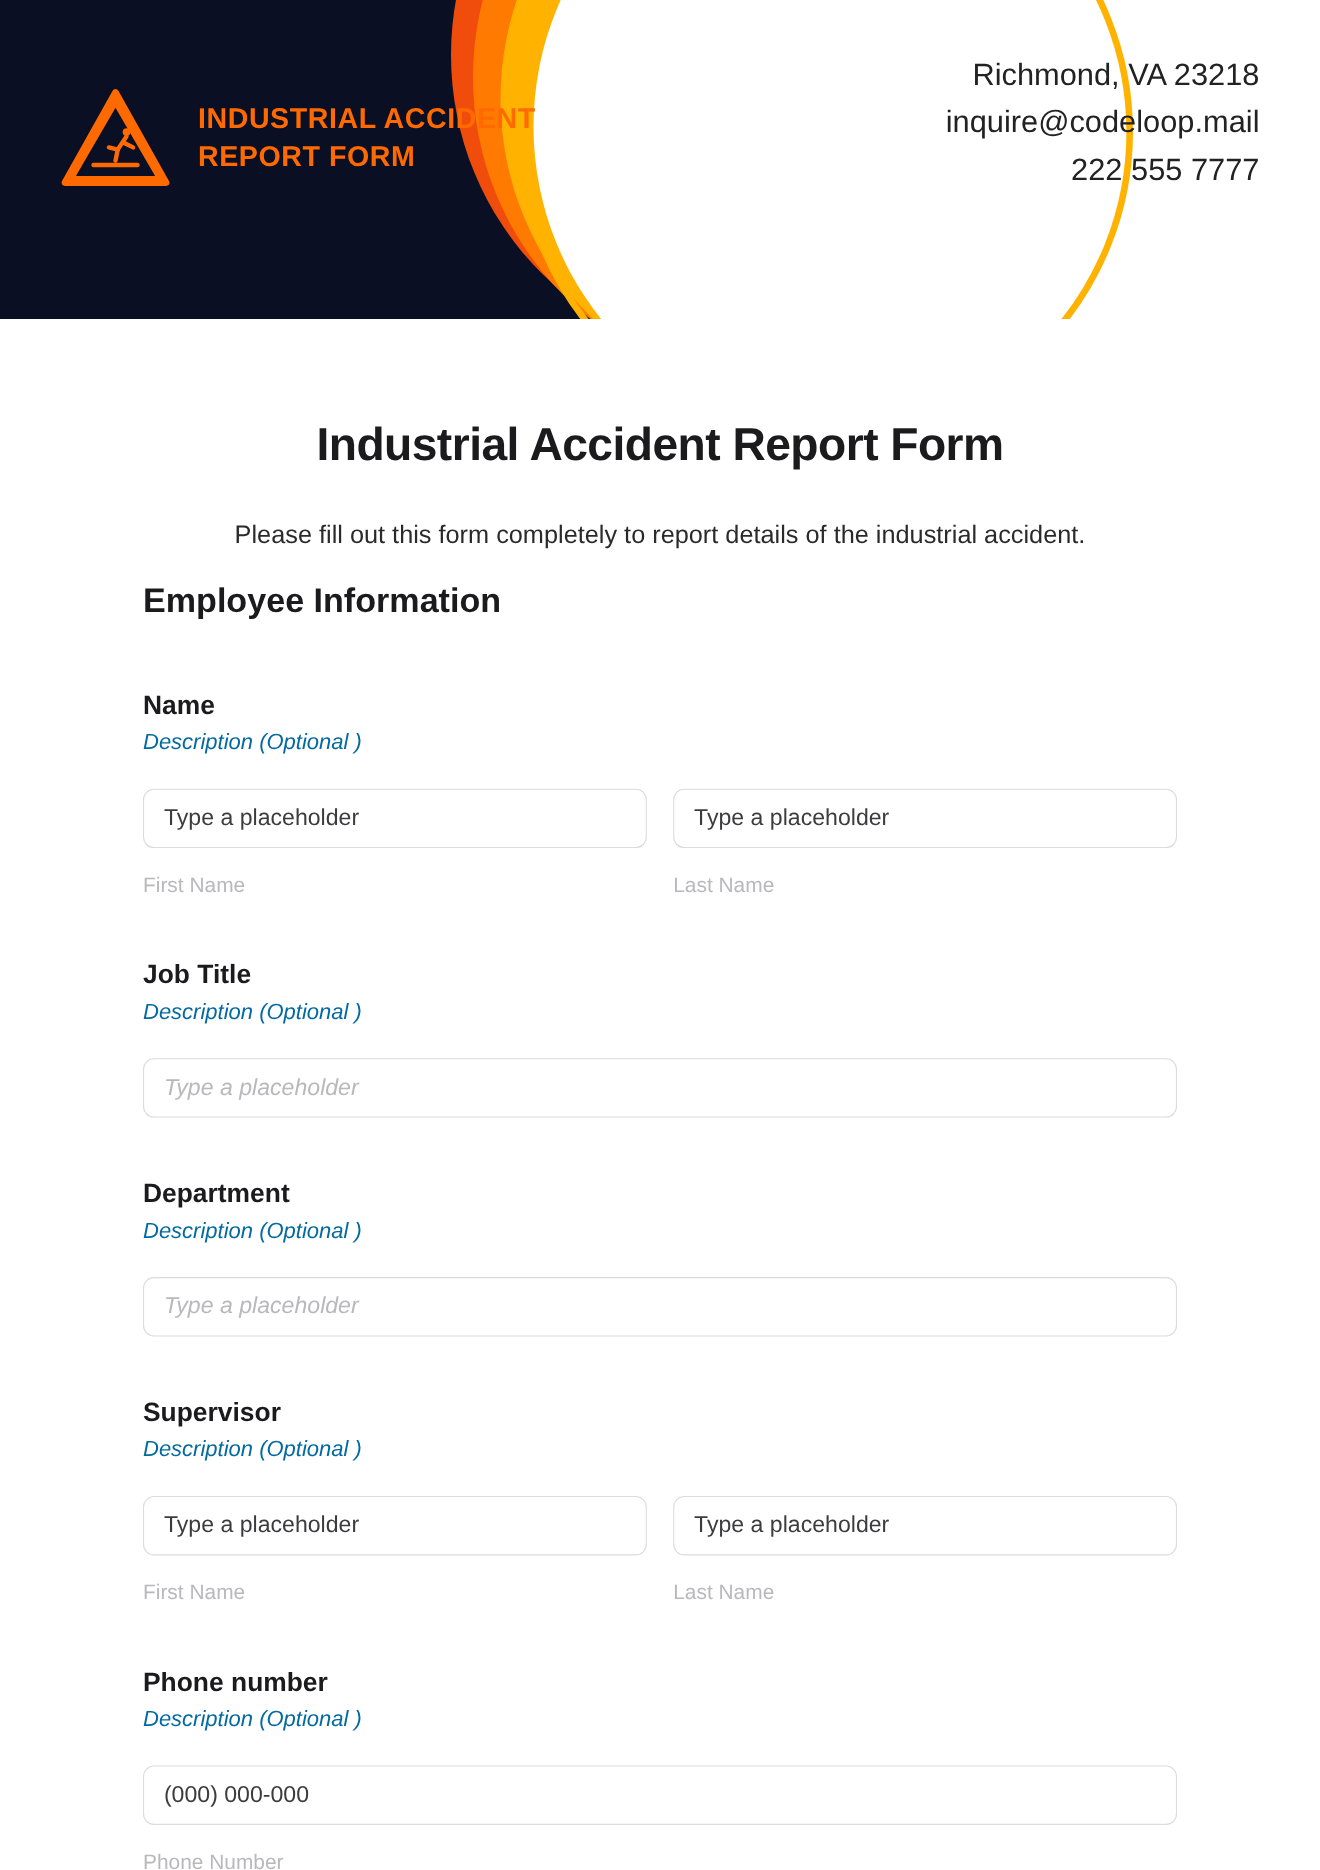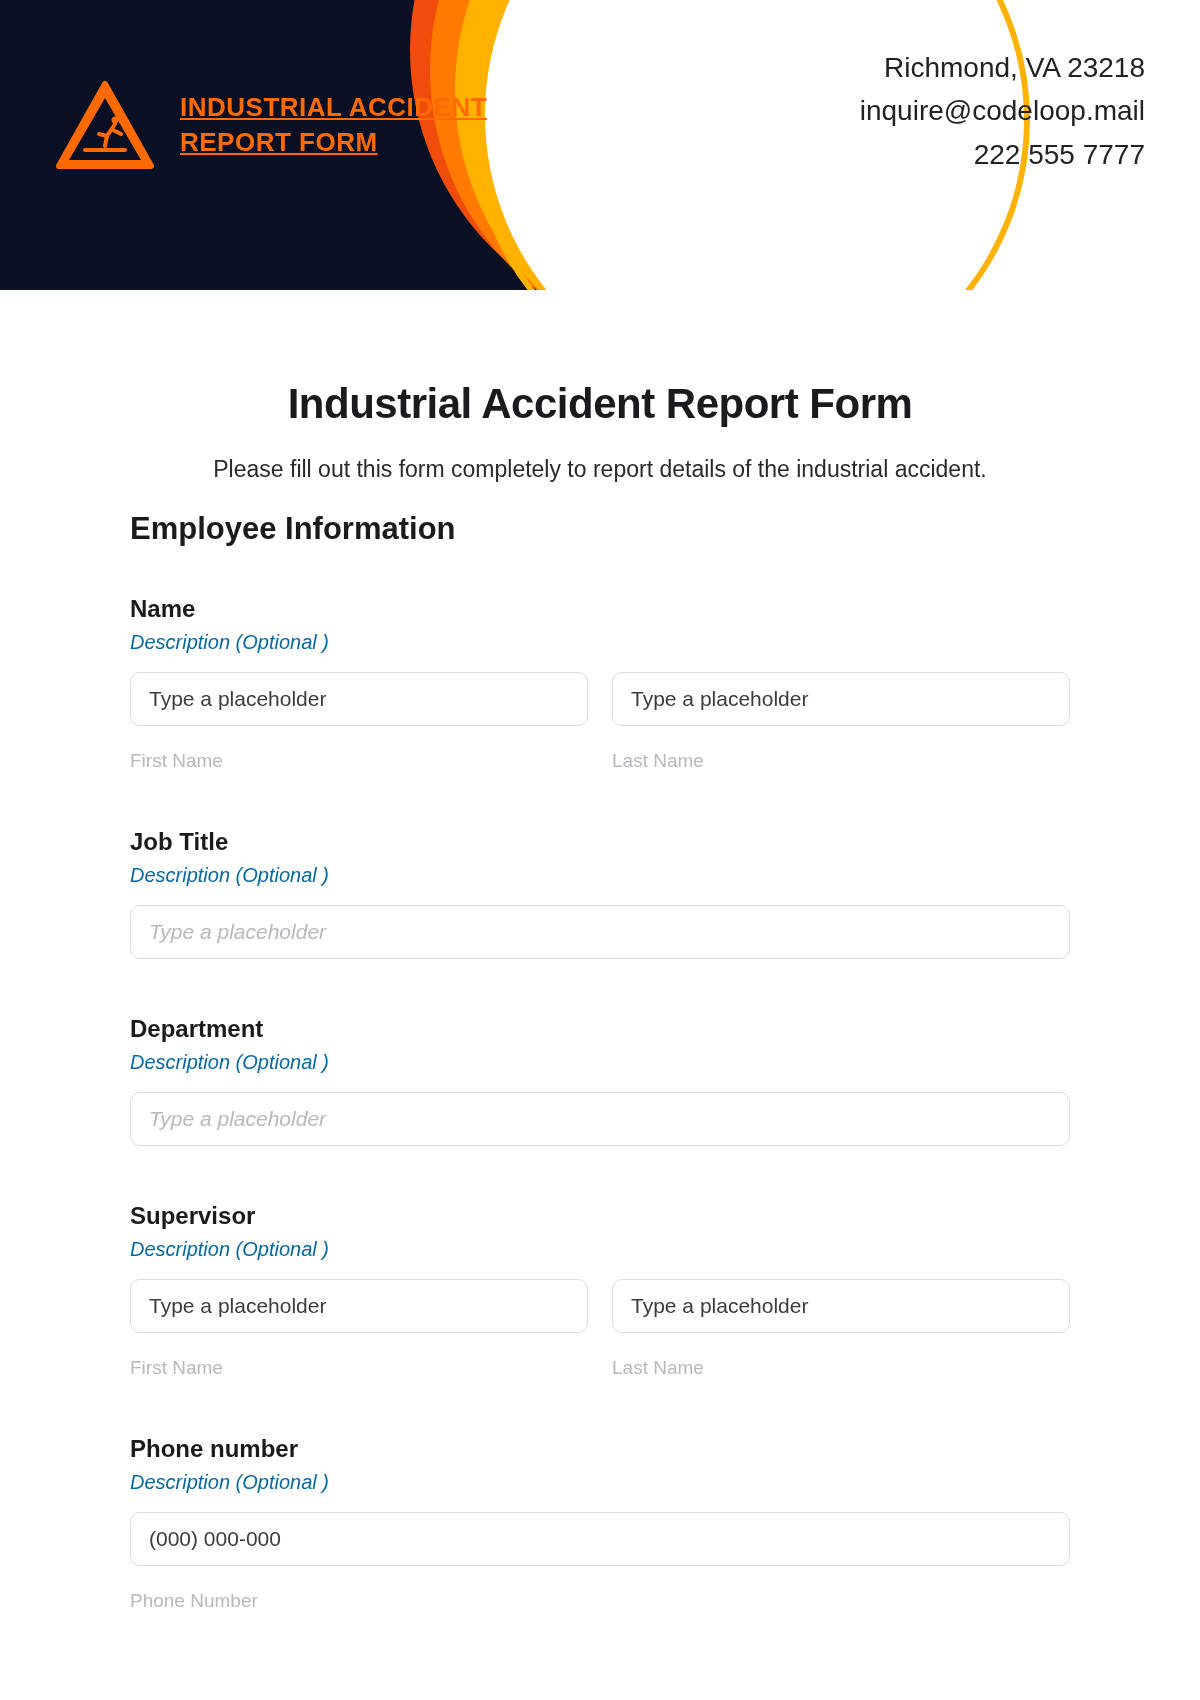--- a/index.html
+++ b/index.html
@@ -72,53 +72,52 @@
     gap: 25px;
     z-index: 10;
   }
   .logo-icon svg { display: block; }
   .logo-text {
     color: #ff6a00;
     font-weight: 800;
     font-size: 26px;
     letter-spacing: 0.5px;
     line-height: 1.35;
-    text-decoration: underline;
   }
   .contact {
     position: absolute;
     right: 55px;
     top: 46px;
     text-align: right;
     z-index: 20;
     color: #222;
     font-size: 28px;
     line-height: 1.55;
   }
   .content {
     padding: 90px 130px 40px 130px;
   }
   .main-title {
     text-align: center;
     font-size: 42px;
     font-weight: 700;
     letter-spacing: -0.5px;
-    margin-bottom: 28px;
+    margin-bottom: 45px;
     color: #1b1b1d;
   }
   .intro {
     text-align: center;
     font-size: 23px;
     color: #2a2a2a;
     margin-bottom: 28px;
   }
   .section-title {
     font-size: 31px;
     font-weight: 700;
-    margin-bottom: 48px;
+    margin-bottom: 64px;
     color: #1b1b1d;
   }
   .field-block { margin-bottom: 56px; }
   .field-label {
     font-size: 24px;
     font-weight: 700;
     color: #1b1b1d;
     margin-bottom: 8px;
   }
   .field-desc {
@@ -135,20 +134,21 @@
   .input {
     width: 100%;
     height: 54px;
     border: 1.5px solid #dcdce0;
     border-radius: 10px;
     padding: 0 18px;
     font-size: 21px;
     color: #333;
     font-family: inherit;
     background: #fff;
+    margin-top: 12px;
   }
   .input::placeholder {
     color: #3c3c3e;
     opacity: 1;
   }
   .input.italic-placeholder::placeholder {
     font-style: italic;
     color: #b8b8bd;
   }
   .sublabel {

